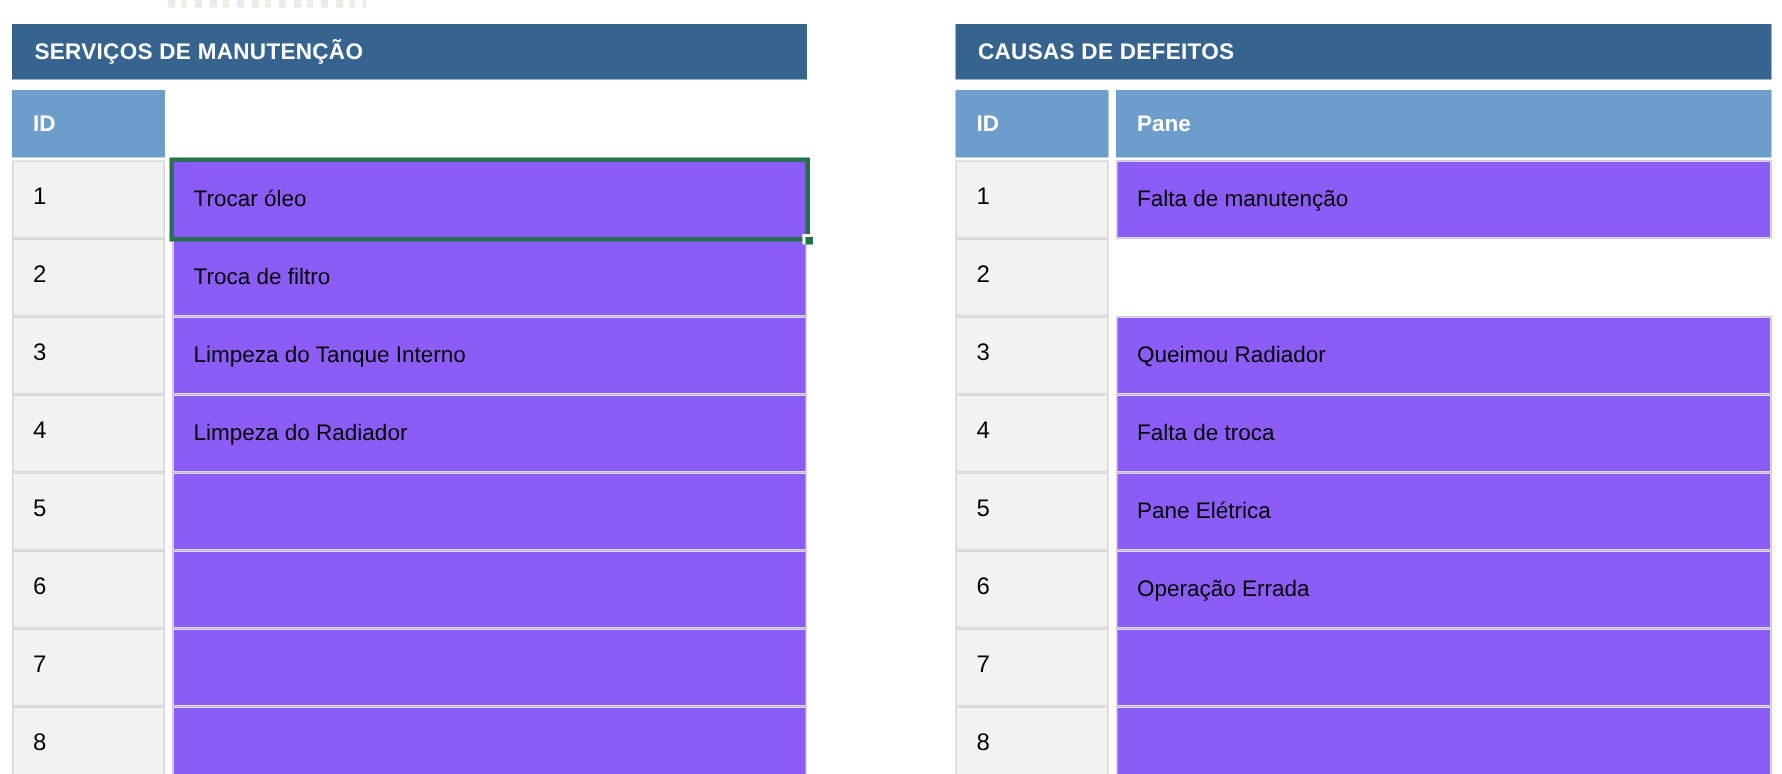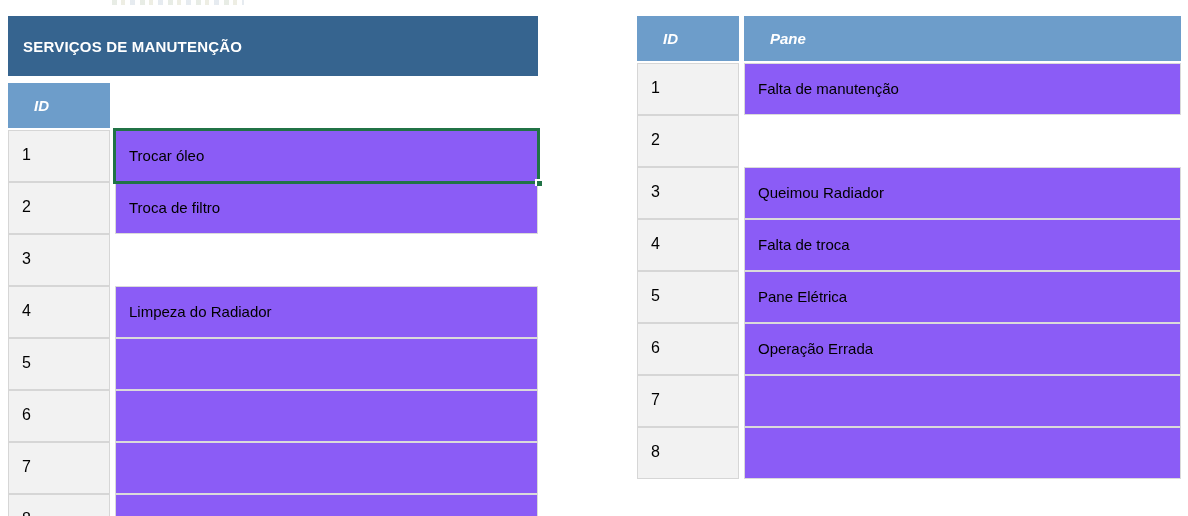--- a/index.html
+++ b/index.html
@@ -21,21 +21,21 @@
       #ccd6c6 0px 5px, transparent 5px 9px,
       #d9d9c2 9px 13px, transparent 13px 18px,
       #c8d3de 18px 23px, transparent 23px 28px);
   }
 
   .table-panel { position: absolute; top: 16px; }
   .table-panel.left  { left: 8px;   width: 530px; }
   .table-panel.right { left: 637px; width: 544px; }
 
   .title-bar {
-    height: 60px;
+    height: 37px;
     background: #36648f;
     color: #ffffff;
     font-size: 15px;
     font-weight: bold;
     letter-spacing: 0.2px;
     display: flex;
     align-items: center;
     padding-left: 15px;
     margin-bottom: 7px;
   }
@@ -46,22 +46,21 @@
     height: 45px;
     margin-bottom: 2px;
   }
   .header-cell {
     background: #6d9dca;
     color: #ffffff;
     font-size: 15px;
     font-weight: bold;
     display: flex;
     align-items: center;
-    padding-left: 26px;
-    font-style: italic;
+    padding-left: 14px;
   }
   .header-cell.id  { width: 102px; }
   .header-cell.val { flex: 1; }
 
   .rows { display: block; }
   .row { display: flex; column-gap: 5px; height: 52px; }
   .cell {
     display: flex;
     align-items: center;
     padding-left: 13px;
@@ -114,20 +113,21 @@
         <span>Trocar óleo</span>
         <span class="fill-handle"></span>
       </div>
     </div>
     <div class="row">
       <div class="cell id">2</div>
       <div class="cell val">Troca de filtro</div>
     </div>
     <div class="row">
       <div class="cell id">3</div>
+      <div class="cell val">Limpeza do Tanque Interno</div>
     </div>
     <div class="row">
       <div class="cell id">4</div>
       <div class="cell val">Limpeza do Radiador</div>
     </div>
     <div class="row">
       <div class="cell id">5</div>
       <div class="cell val"></div>
     </div>
     <div class="row">
@@ -139,20 +139,21 @@
       <div class="cell val"></div>
     </div>
     <div class="row">
       <div class="cell id">8</div>
       <div class="cell val"></div>
     </div>
   </div>
 </div>
 
 <div class="table-panel right">
+  <div class="title-bar">CAUSAS DE DEFEITOS</div>
   <div class="header-row">
     <div class="header-cell id">ID</div>
     <div class="header-cell val">Pane</div>
   </div>
   <div class="rows">
     <div class="row">
       <div class="cell id">1</div>
       <div class="cell val">Falta de manutenção</div>
     </div>
     <div class="row">

